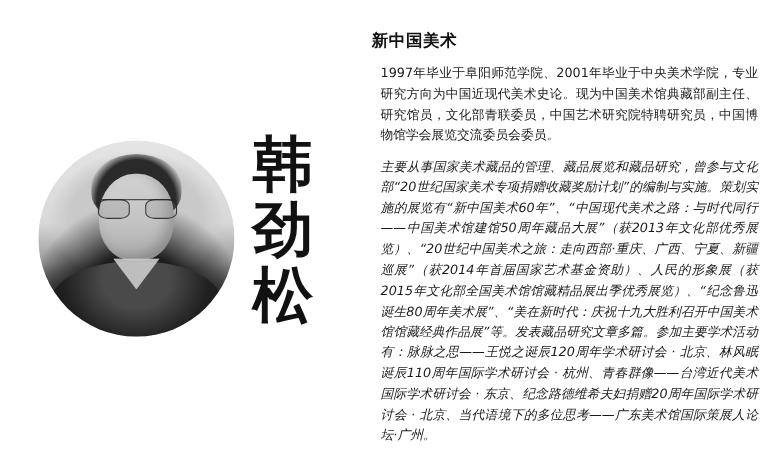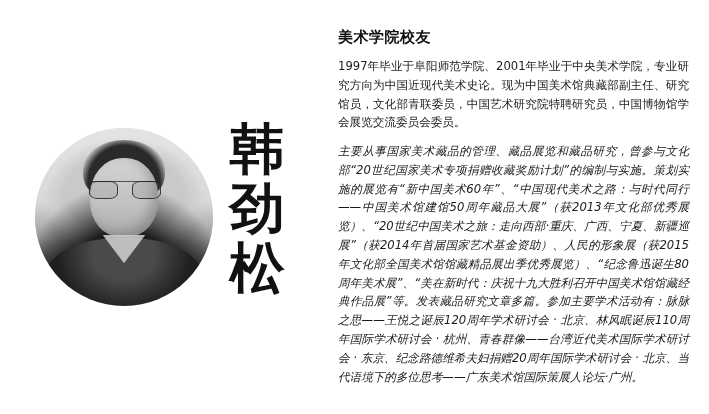--- a/index.html
+++ b/index.html
@@ -132,21 +132,21 @@
     font-weight: 700;
     color: #111111;
     margin: 0 0 10px 0;
     letter-spacing: 0.5px;
     font-family: "DejaVu Sans", "Liberation Sans", sans-serif;
   }
   .bio-para {
     font-size: 11.6px;
     line-height: 1.62;
     color: #1a1a1a;
-    margin: 0 0 10px 0;
+    margin: 0 0 10px 8px;
     text-align: justify;
     text-justify: inter-ideograph;
     font-family: "DejaVu Sans", "Liberation Sans", sans-serif;
   }
   .bio-para:last-child { margin-bottom: 0; font-style: italic; }
 </style>
 </head>
 <body>
 
 <div class="page">
@@ -167,18 +167,18 @@
 
     <div class="name-vertical">
       <span>韩</span>
       <span>劲</span>
       <span>松</span>
     </div>
 
   </div>
 
   <div class="right-col">
-    <h1 class="section-title">美术学院校友</h1>
+    <h1 class="section-title">新中国美术</h1>
     <p class="bio-para">1997年毕业于阜阳师范学院、2001年毕业于中央美术学院，专业研究方向为中国近现代美术史论。现为中国美术馆典藏部副主任、研究馆员，文化部青联委员，中国艺术研究院特聘研究员，中国博物馆学会展览交流委员会委员。</p>
     <p class="bio-para">主要从事国家美术藏品的管理、藏品展览和藏品研究，曾参与文化部“20世纪国家美术专项捐赠收藏奖励计划”的编制与实施。策划实施的展览有“新中国美术60年”、“中国现代美术之路：与时代同行——中国美术馆建馆50周年藏品大展”（获2013年文化部优秀展览）、“20世纪中国美术之旅：走向西部·重庆、广西、宁夏、新疆巡展”（获2014年首届国家艺术基金资助）、人民的形象展（获2015年文化部全国美术馆馆藏精品展出季优秀展览）、“纪念鲁迅诞生80周年美术展”、“美在新时代：庆祝十九大胜利召开中国美术馆馆藏经典作品展”等。发表藏品研究文章多篇。参加主要学术活动有：脉脉之思——王悦之诞辰120周年学术研讨会 · 北京、林风眠诞辰110周年国际学术研讨会 · 杭州、青春群像——台湾近代美术国际学术研讨会 · 东京、纪念路德维希夫妇捐赠20周年国际学术研讨会 · 北京、当代语境下的多位思考——广东美术馆国际策展人论坛·广州。</p>
   </div>
 
 </div>
 
 </body></html>

